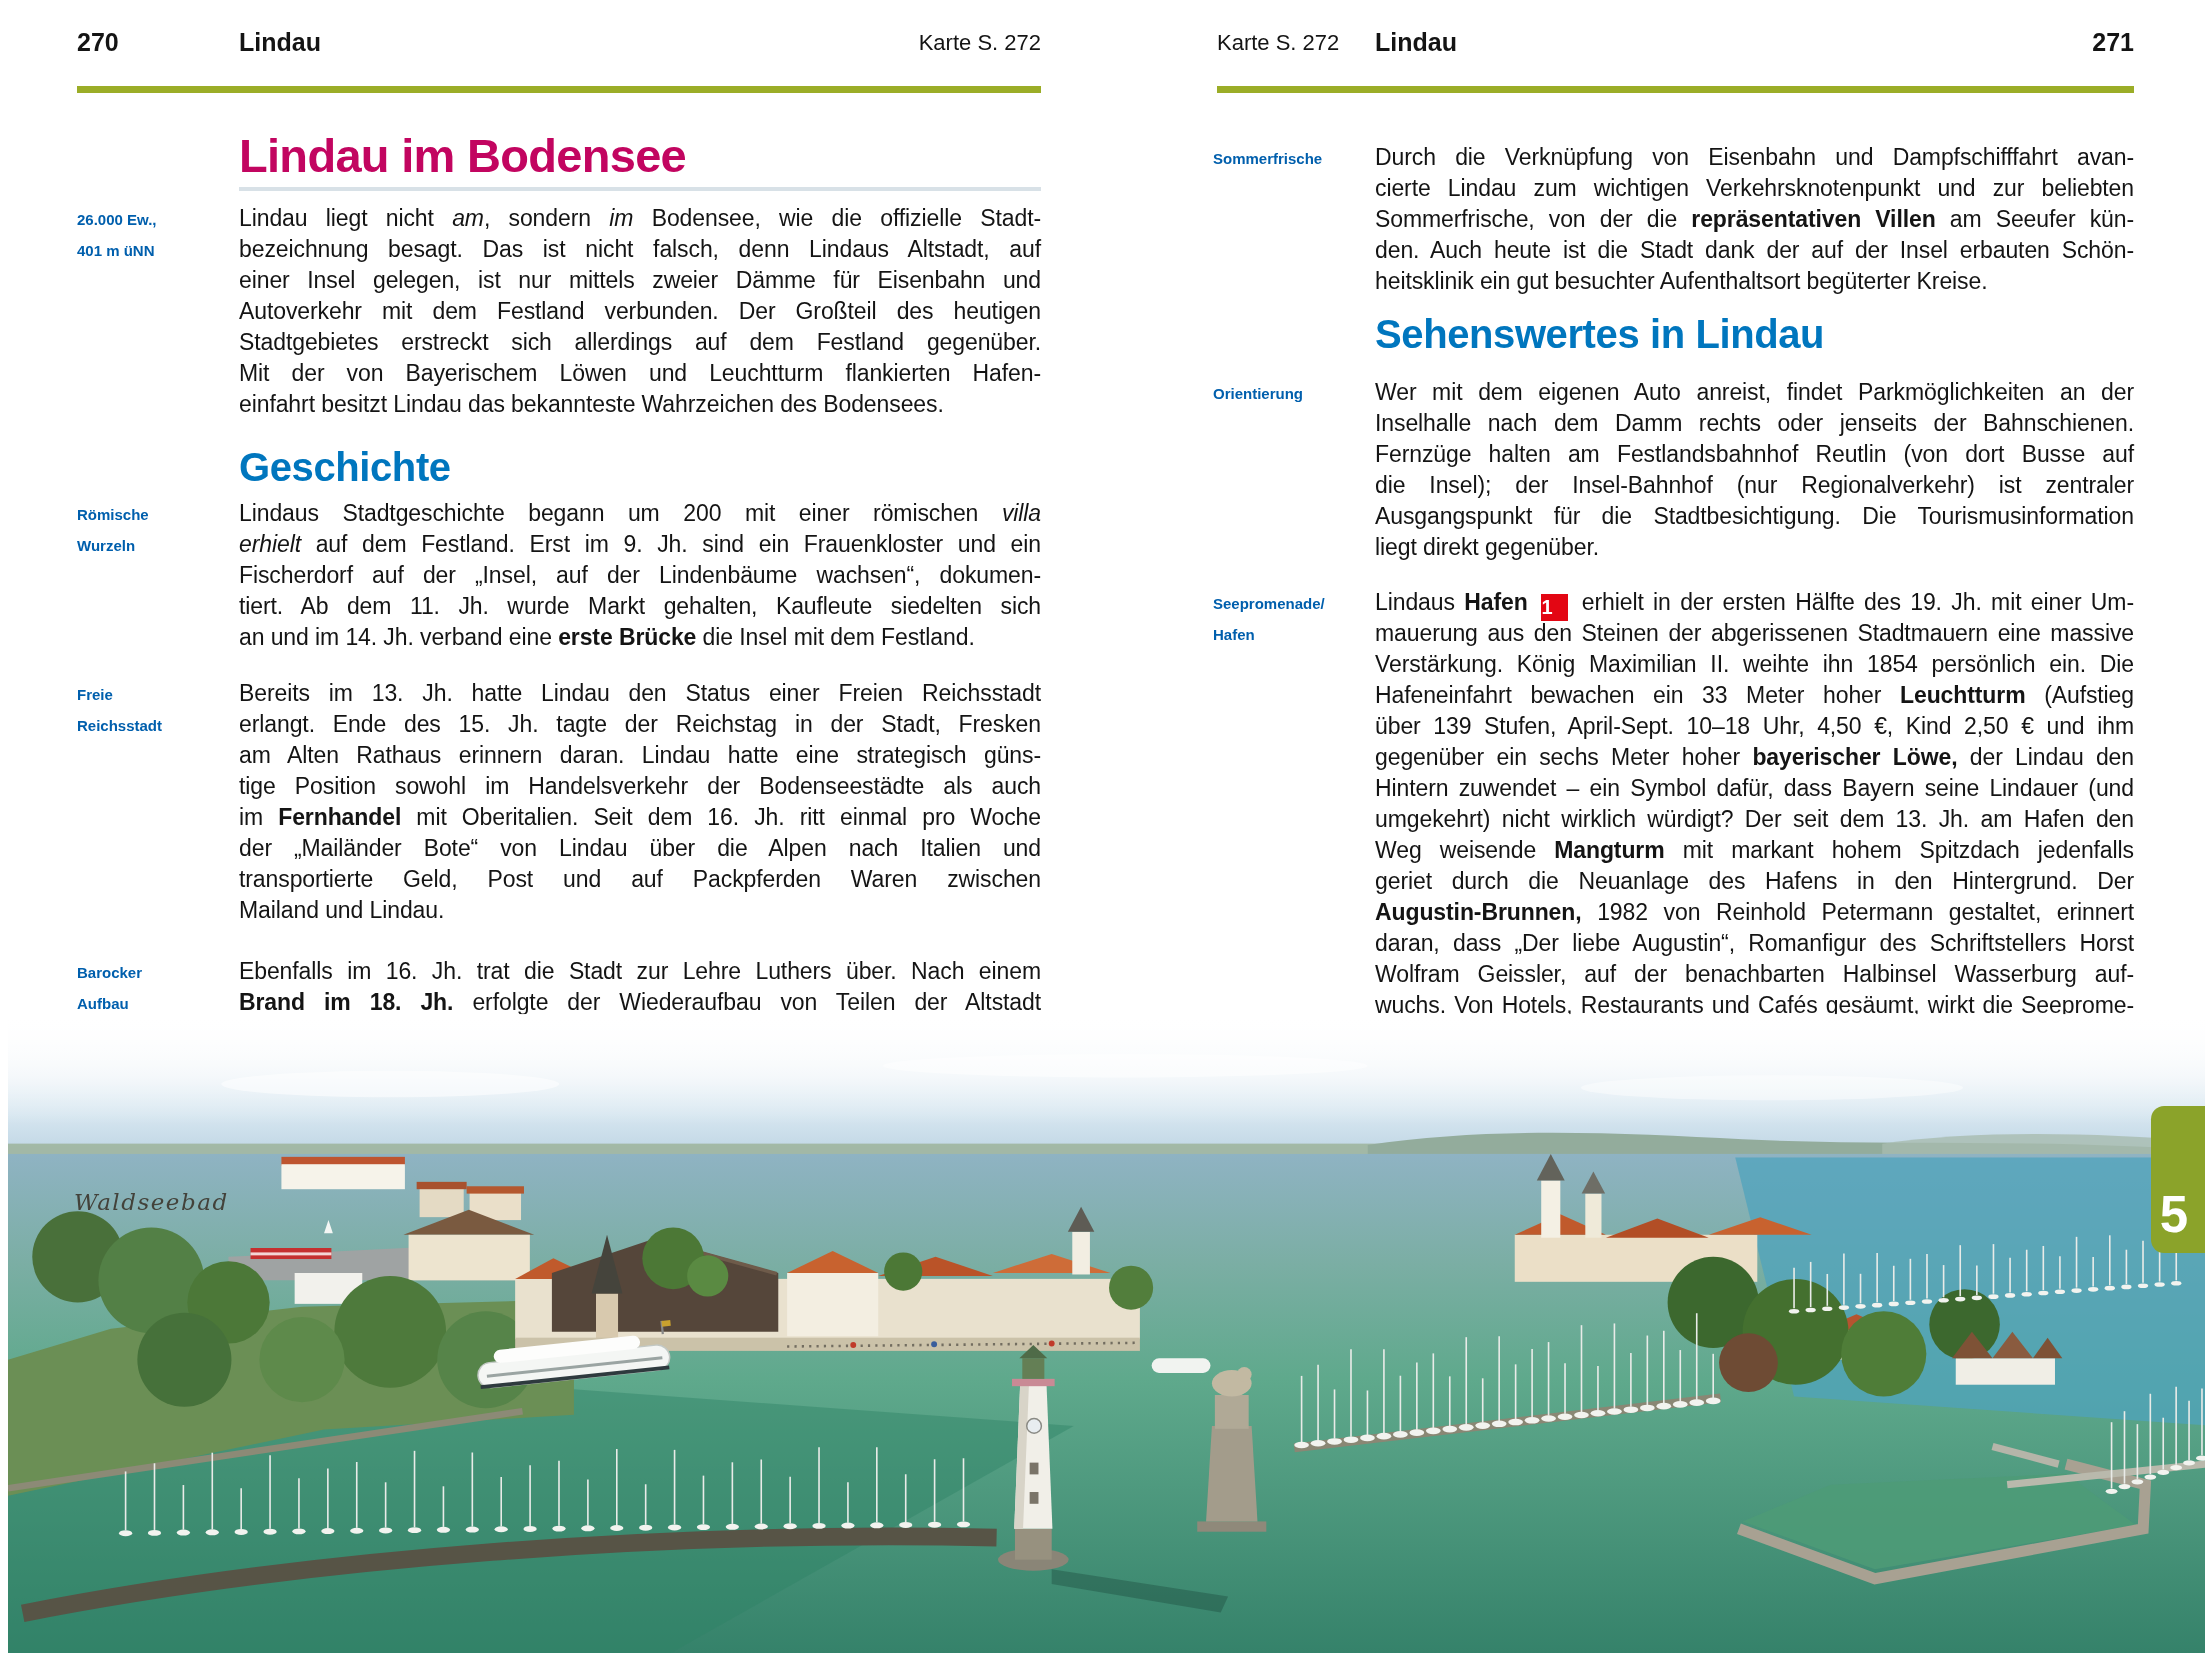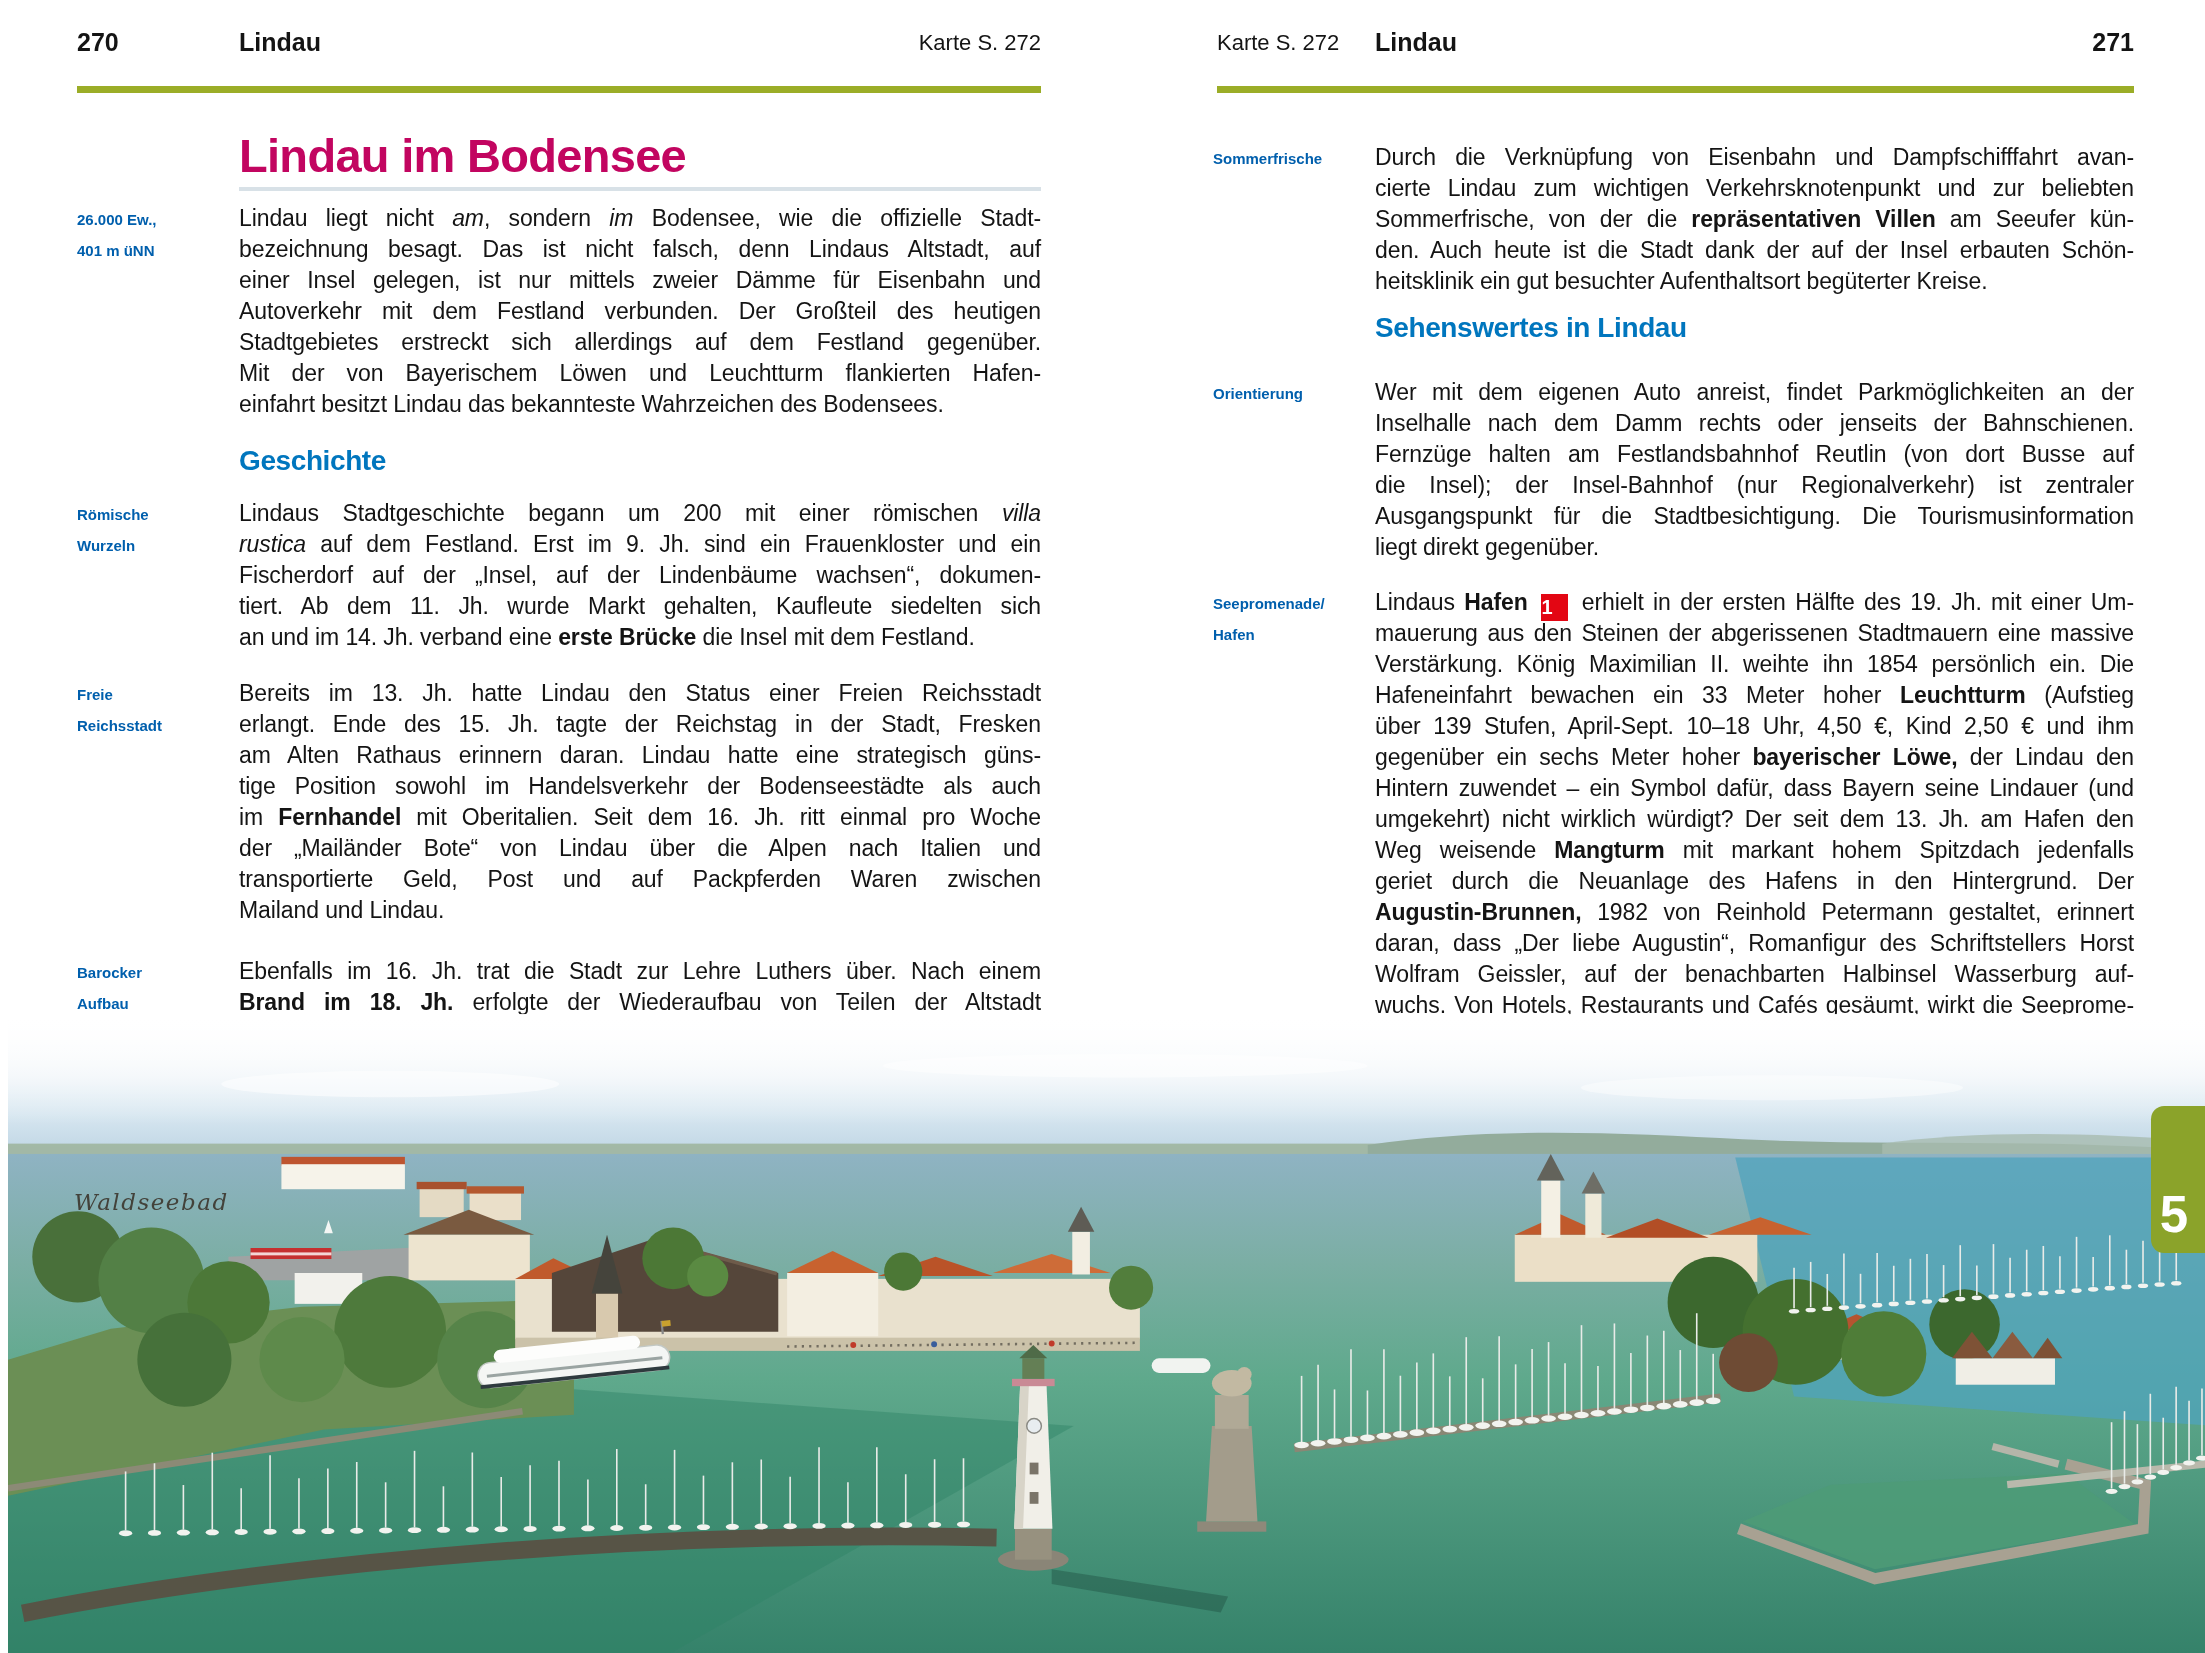--- a/index.html
+++ b/index.html
@@ -8,21 +8,21 @@
   
   .hdr{position:absolute;top:28px;height:32px;font-size:25px;}
   .hdr .pgnum{font-weight:700;text-align:right;}
   .hdr .topic{font-weight:700;position:absolute;}
   .hdr .mapref{font-weight:400;font-size:22px;position:absolute;top:2.2px;}
   .rule{position:absolute;height:7.4px;background:#9BAD27;}
   
   .booktitle{position:absolute;left:239px;top:128px;font-size:47px;font-weight:700;
              color:#C20560;letter-spacing:-0.7px;}
   .title-rule{position:absolute;left:239px;top:187px;width:802px;height:3.7px;background:#D8E1E7;}
-  .secheading{position:absolute;font-size:28px;font-weight:700;color:#0076BE;letter-spacing:-0.4px;}
+  .secheading{position:absolute;font-size:40px;font-weight:700;color:#0076BE;letter-spacing:-0.4px;}
   
   .para{position:absolute;}
   .para .lines{font-size:23px;line-height:31px;letter-spacing:-0.1px;}
   .line{text-align:justify;text-align-last:justify;white-space:normal;height:31px;overflow:visible;}
   .line.last{text-align-last:left;}
   .line b{font-weight:700;}
   .line i{font-style:italic;}
   .mnote{position:absolute;left:-162px;top:0.7px;width:154px;font-size:15px;font-weight:700;
          color:#005FAD;line-height:31px;white-space:nowrap;}
   .marker{display:inline-block;width:26.5px;height:26.5px;background:#E30613;color:#fff;
@@ -69,21 +69,21 @@
         <div class="line">Stadtgebietes erstreckt sich allerdings auf dem Festland gegenüber.</div>
         <div class="line">Mit der von Bayerischem Löwen und Leuchtturm flankierten Hafen-</div>
         <div class="line last">einfahrt besitzt Lindau das bekannteste Wahrzeichen des Bodensees.</div>
       </div>
     </div>
   <div class="secheading" style="left:239px;top:445px;">Geschichte</div>
   <div class="para" style="left:239px;top:498px;width:802px;">
       <div class="mnote">Römische<br>Wurzeln</div>
       <div class="lines">
         <div class="line">Lindaus Stadtgeschichte begann um 200 mit einer römischen <i>villa</i></div>
-        <div class="line"><i>rustica</i> auf dem Festland. Erst im 9. Jh. sind ein Frauenkloster und ein</div>
+        <div class="line"><i>erhielt</i> auf dem Festland. Erst im 9. Jh. sind ein Frauenkloster und ein</div>
         <div class="line">Fischerdorf auf der „Insel, auf der Lindenbäume wachsen“, dokumen-</div>
         <div class="line">tiert. Ab dem 11. Jh. wurde Markt gehalten, Kaufleute siedelten sich</div>
         <div class="line last">an und im 14. Jh. verband eine <b>erste Brücke</b> die Insel mit dem Festland.</div>
       </div>
     </div>
   <div class="para" style="left:239px;top:678px;width:802px;">
       <div class="mnote">Freie<br>Reichsstadt</div>
       <div class="lines">
         <div class="line">Bereits im 13. Jh. hatte Lindau den Status einer Freien Reichsstadt</div>
         <div class="line">erlangt. Ende des 15. Jh. tagte der Reichstag in der Stadt, Fresken</div>

